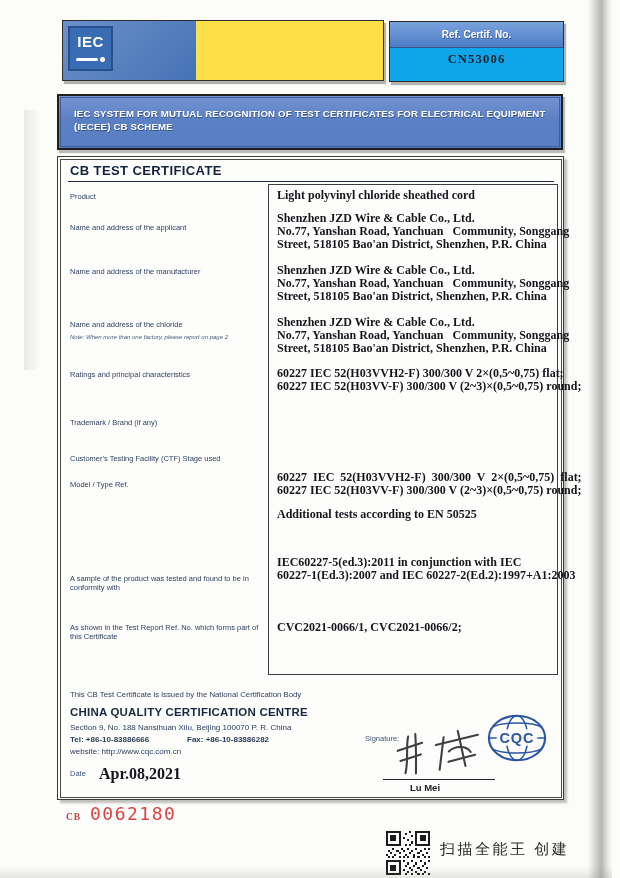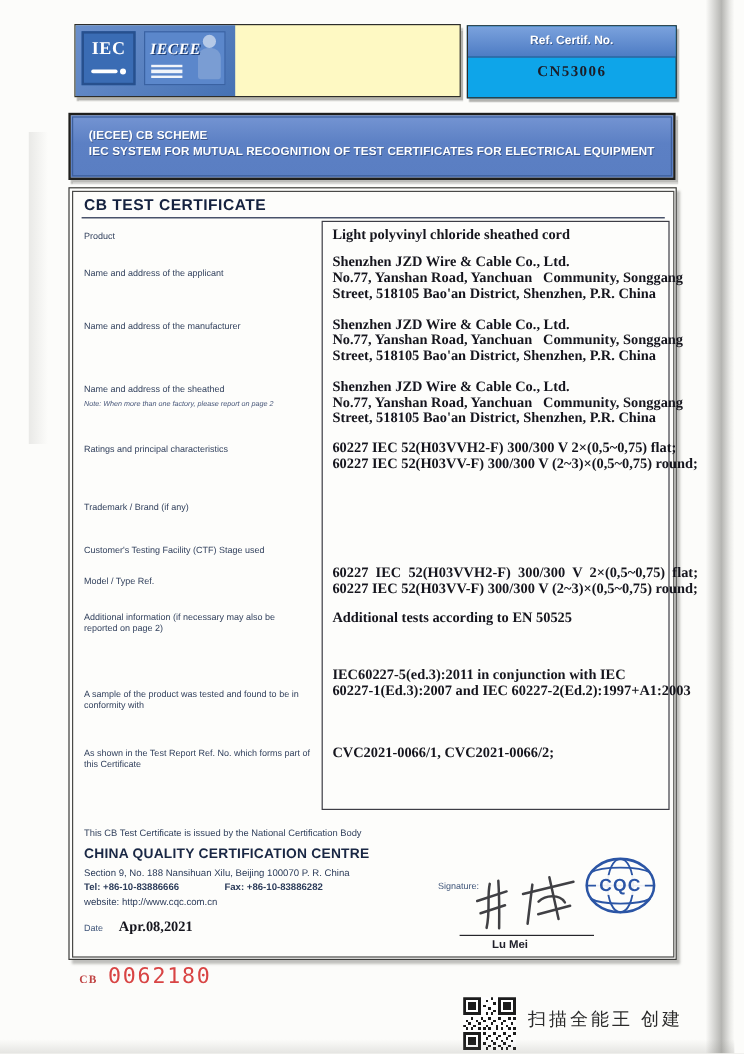--- a/index.html
+++ b/index.html
@@ -9,22 +9,22 @@
 
   
   .edge-right{position:absolute;left:588px;top:0;width:24px;height:878px;pointer-events:none;
     background:linear-gradient(90deg,rgba(110,110,104,0) 0%,rgba(95,95,90,.45) 55%,rgba(150,150,144,.18) 85%,rgba(150,150,144,0) 100%);}
   .edge-bottom{position:absolute;left:0;top:866px;width:612px;height:12px;pointer-events:none;
     background:linear-gradient(180deg,rgba(120,120,114,0),rgba(120,120,114,.18));}
   .smudge{position:absolute;left:24px;top:110px;width:16px;height:260px;pointer-events:none;
     background:linear-gradient(90deg,rgba(120,120,115,.14),rgba(120,120,115,0));}
 
   
-  .logo-box{left:62px;top:20px;width:320px;height:59px;background:#fef9c3;border:1.5px solid #2d2d2b;
-    box-shadow:2px 3px 1px rgba(90,90,85,.45);font-family:Liberation Serif, serif;}
+  .logo-box{left:62px;top:20px;width:320px;height:59px;background:#fde047;border:1.5px solid #2d2d2b;
+    box-shadow:2px 3px 1px rgba(90,90,85,.45);}
   .logo-strip{position:absolute;left:0;top:0;width:133px;height:100%;
     background:linear-gradient(135deg,#6b90cc,#4672b4);}
   .iec-sq{position:absolute;left:5px;top:5px;width:45px;height:45px;background:#3a6cb4;
     border:2px solid #27508e;box-sizing:border-box;text-align:center;}
   .iec-txt{color:#fff;font-weight:bold;font-size:15px;letter-spacing:.5px;margin-top:5px;}
   .iec-bar{position:absolute;left:6px;bottom:8px;width:22px;height:3.5px;background:#fff;border-radius:2px;}
   .iec-dot{position:absolute;right:6px;bottom:7px;width:5.5px;height:5.5px;background:#fff;border-radius:50%;}
   .iecee-sq{position:absolute;left:57px;top:5px;width:68px;height:45px;background:#5b87cb;
     border:1px solid #3a62a2;box-sizing:border-box;overflow:hidden;}
   .iecee-txt{position:absolute;left:4px;top:6px;color:#fff;font-weight:bold;font-style:italic;
@@ -69,21 +69,21 @@
     font-size:12px;line-height:13px;color:#15151d;}
   .ser span{display:block;white-space:pre;}
   .wide{word-spacing:3px;}
 
   .issuer{left:70px;top:690px;font-size:7.8px;color:#33425e;}
 
   
   .org{left:70px;top:706px;font-size:11.5px;font-weight:bold;color:#192744;letter-spacing:.2px;}
   .f-sm{position:absolute;font-size:8px;color:#2c3c5a;}
   .f-lbl{position:absolute;font-size:7.5px;color:#3f5579;}
-  .date-val{left:99px;top:765px;font-family:"Liberation Serif",serif;font-weight:bold;font-size:12px;color:#15151d;}
+  .date-val{left:99px;top:765px;font-family:"Liberation Serif",serif;font-weight:bold;font-size:16px;color:#15151d;}
   .sig-line{left:383px;top:779px;width:112px;height:0;border-top:1.5px solid #26262b;}
   .signatory{left:369px;top:782px;width:112px;text-align:center;font-size:9.5px;font-weight:bold;color:#20202a;}
 
   
   .stamp-prefix{left:66px;top:812px;font-family:"Liberation Serif",serif;font-size:9.5px;font-weight:bold;color:#c04343;letter-spacing:1px;}
   .stamp-num{left:90px;top:803px;font-family:"DejaVu Sans Mono",monospace;font-size:18px;color:#d84444;letter-spacing:1.5px;}
 
   .cam-text{left:440px;top:840px;font-size:15px;color:#2b2b2b;letter-spacing:2.5px;}
 </style>
 </head>
@@ -91,62 +91,53 @@
 
 <div class="page">
 
   <div class="abs logo-box">
     <div class="logo-strip">
       <div class="iec-sq">
         <div class="iec-txt">IEC</div>
         <div class="iec-bar"></div>
         <div class="iec-dot"></div>
       </div>
-      <div class="iecee-sq">
-        <div class="iecee-head"></div>
-        <div class="iecee-body"></div>
-        <div class="iecee-txt">IECEE</div>
-        <div class="iecee-line" style="bottom:14px;"></div>
-        <div class="iecee-line" style="bottom:9.5px;"></div>
-        <div class="iecee-line" style="bottom:5px;"></div>
-      </div>
     </div>
   </div>
 
   <div class="abs ref-box">
     <div class="ref-bar">Ref. Certif. No.</div>
     <div class="ref-val">CN53006</div>
   </div>
 
   <div class="abs banner">
     <div class="banner-inner">
+      <div class="banner-l">IEC SYSTEM FOR MUTUAL RECOGNITION OF TEST CERTIFICATES FOR ELECTRICAL EQUIPMENT</div>
       <div class="banner-l">(IECEE) CB SCHEME</div>
-      <div class="banner-l">IEC SYSTEM FOR MUTUAL RECOGNITION OF TEST CERTIFICATES FOR ELECTRICAL EQUIPMENT</div>
     </div>
   </div>
 
   <div class="abs frame">
     <div class="frame-inner"></div>
   </div>
 
   <div class="abs cert-title">CB TEST CERTIFICATE</div>
   <div class="abs title-rule"></div>
 
   <div class="abs value-box"></div>
 
   <div class="lbl" style="top:192px;">Product</div>
   <div class="lbl" style="top:223px;">Name and address of the applicant</div>
   <div class="lbl" style="top:267px;">Name and address of the manufacturer</div>
-  <div class="lbl" style="top:320px;">Name and address of the sheathed</div>
+  <div class="lbl" style="top:320px;">Name and address of the chloride</div>
   <div class="note" style="top:334px;">Note: When more than one factory, please report on page 2</div>
   <div class="lbl" style="top:370px;">Ratings and principal characteristics</div>
   <div class="lbl" style="top:418px;">Trademark / Brand (if any)</div>
   <div class="lbl" style="top:454px;">Customer's Testing Facility (CTF) Stage used</div>
   <div class="lbl" style="top:480px;">Model / Type Ref.</div>
-  <div class="lbl" style="top:510px;width:178px;">Additional information (if necessary may also be reported on page 2)</div>
   <div class="lbl" style="top:574px;">A sample of the product was tested and found to be in conformity with</div>
   <div class="lbl" style="top:623px;">As shown in the Test Report Ref. No. which forms part of this Certificate</div>
 
   <div class="ser" style="top:189px;">
     <span>Light polyvinyl chloride sheathed cord</span>
   </div>
   <div class="ser" style="top:212px;">
     <span>Shenzhen JZD Wire &amp; Cable Co., Ltd.</span>
     <span>No.77, Yanshan Road, Yanchuan   Community, Songgang</span>
     <span>Street, 518105 Bao'an District, Shenzhen, P.R. China</span>

